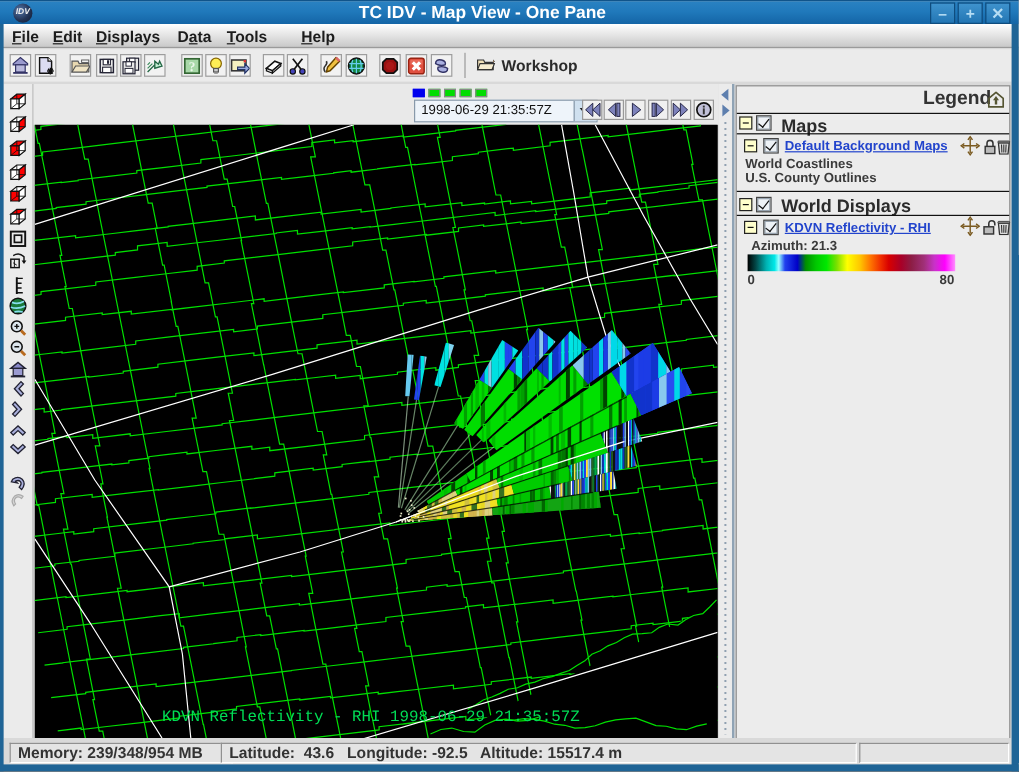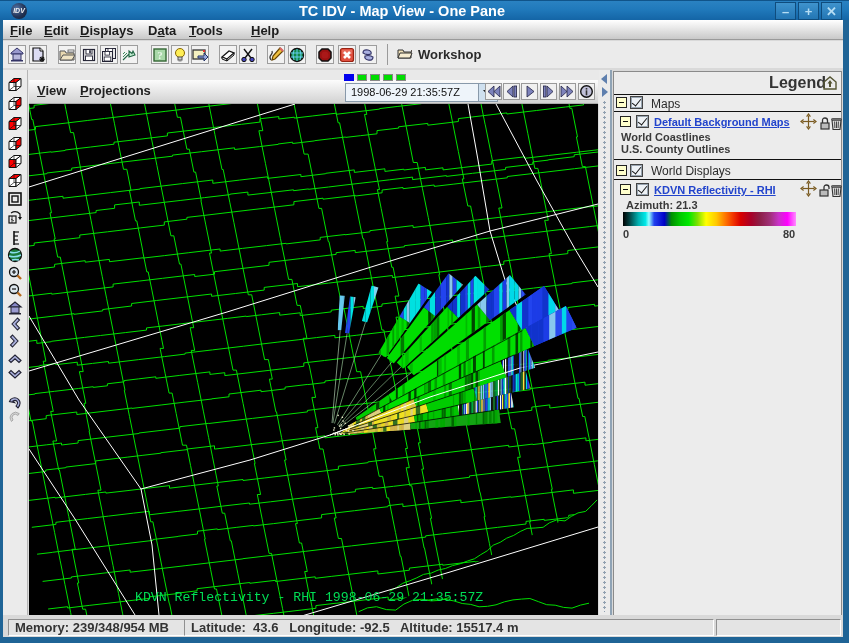--- a/index.html
+++ b/index.html
@@ -53,21 +53,21 @@
 .split { position:absolute; left:599px; top:70px; width:13px; bottom:27px; background:#ebebeb; border-right:2px solid #8fa3b5; }
 
 .legend { position:absolute; left:613px; top:71px; width:229px; bottom:26px; background:#ececec; border:1px solid #8a8a8a; }
 .lg-title { position:absolute; top:2px; left:0; right:15px; text-align:right; font-size:16px; font-weight:bold; color:#333; }
 .hr1 { position:absolute; left:0; right:0; height:1px; background:#111; }
 .minus { position:absolute; width:11px; height:11px; background:#ffffcc; border:1px solid #222; }
 .minus:after { content:""; position:absolute; left:2px; top:4px; width:5px; height:1px; background:#111; }
 .chk { position:absolute; width:13px; height:13px; background:#eef2f6; border:1px solid #444; box-shadow:inset 0 0 0 1px #98a4b0; }
 .chk:after { content:""; position:absolute; left:3px; top:0px; width:4px; height:8px;
   border:solid #111; border-width:0 1.8px 1.8px 0; transform:rotate(38deg); }
-.lg-h { position:absolute; font-size:12px; font-weight:normal; color:#2b2b2b; }
+.lg-h { position:absolute; font-size:15px; font-weight:bold; color:#2b2b2b; }
 .lg-link { position:absolute; font-size:11px; font-weight:bold; color:#2244cc; text-decoration:underline; }
 .lg-t { position:absolute; font-size:11px; font-weight:bold; color:#3a3a3a; }
 
 .status { position:absolute; left:3px; bottom:6px; width:840px; height:22px; background:#d9d9d9; }
 .sbox { position:absolute; top:4px; height:17px; border:1px solid #909090; border-bottom-color:#fff; border-right-color:#fff;
   font-size:13px; font-weight:bold; color:#333; line-height:15px; padding-left:6px; background:#e4e4e4; }
 </style>
 </head>
 <body>
 <div id="win">
@@ -354,24 +354,20 @@
         </svg>
       </div>
       <div style="position:absolute; left:4px; top:338px; width:16px; height:16px;">
         <svg width="16" height="16" viewBox="0 0 16 16">
           <path d="M4.5,12.5 Q1.5,8 5,4.6 Q8.5,1.6 12.2,4.6 L11,6.4 Q8,4 6,6 Q4,8 6,11 Z" fill="#d6d6d6" stroke="#aaa" stroke-width="1"></path>
         </svg>
       </div>
     </div>
 
   <div class="mstrip">
-    <div class="vmenu">
-      <span style="left:8px;"><u>V</u>iew</span>
-      <span style="left:51px;"><u>P</u>rojections</span>
-    </div>
     <div class="tibox" style="left:316px; background:#0000ee; border-color:#0000ee;"></div>
     <div class="tibox" style="left:329px; background:#00dd00;"></div>
     <div class="tibox" style="left:342px; background:#00dd00;"></div>
     <div class="tibox" style="left:355px; background:#00dd00;"></div>
     <div class="tibox" style="left:368px; background:#00dd00;"></div>
     <div class="combo">1998-06-29 21:35:57Z<div class="arr"></div></div>
 <div class="abtn" style="left:456.5px;"><svg width="15" height="15" viewBox="0 0 15 15">
           <g fill="#7d82bb" stroke="#222244" stroke-width="0.8">
             <path d="M8,2 L2,7.5 L8,13 Z"></path>
             <path d="M14,2 L8,7.5 L14,13 Z"></path>

